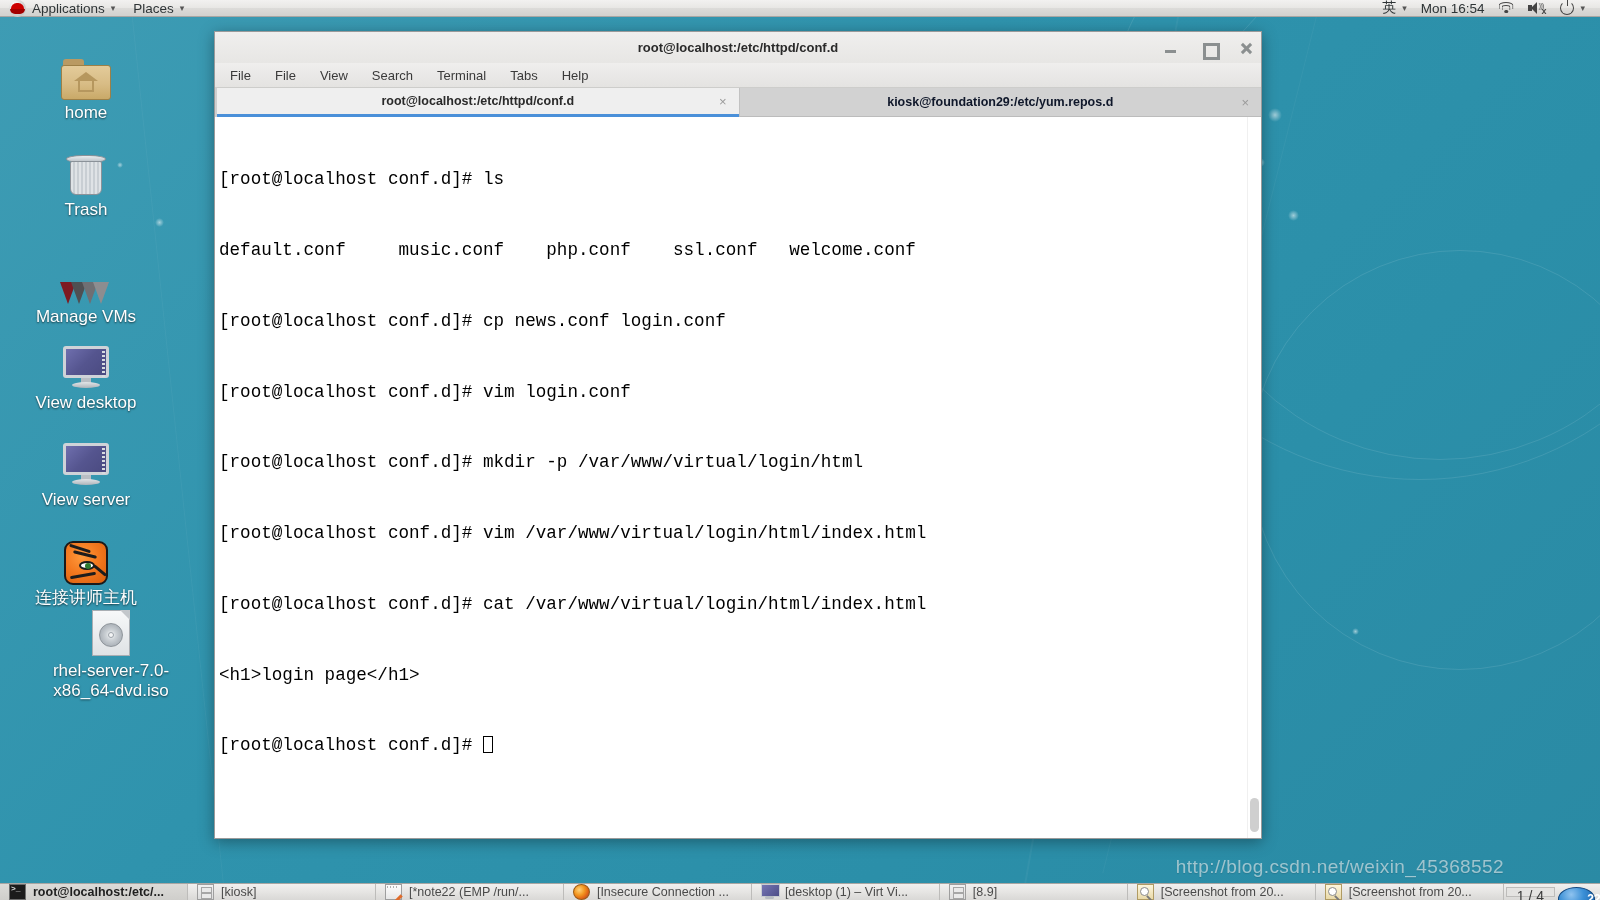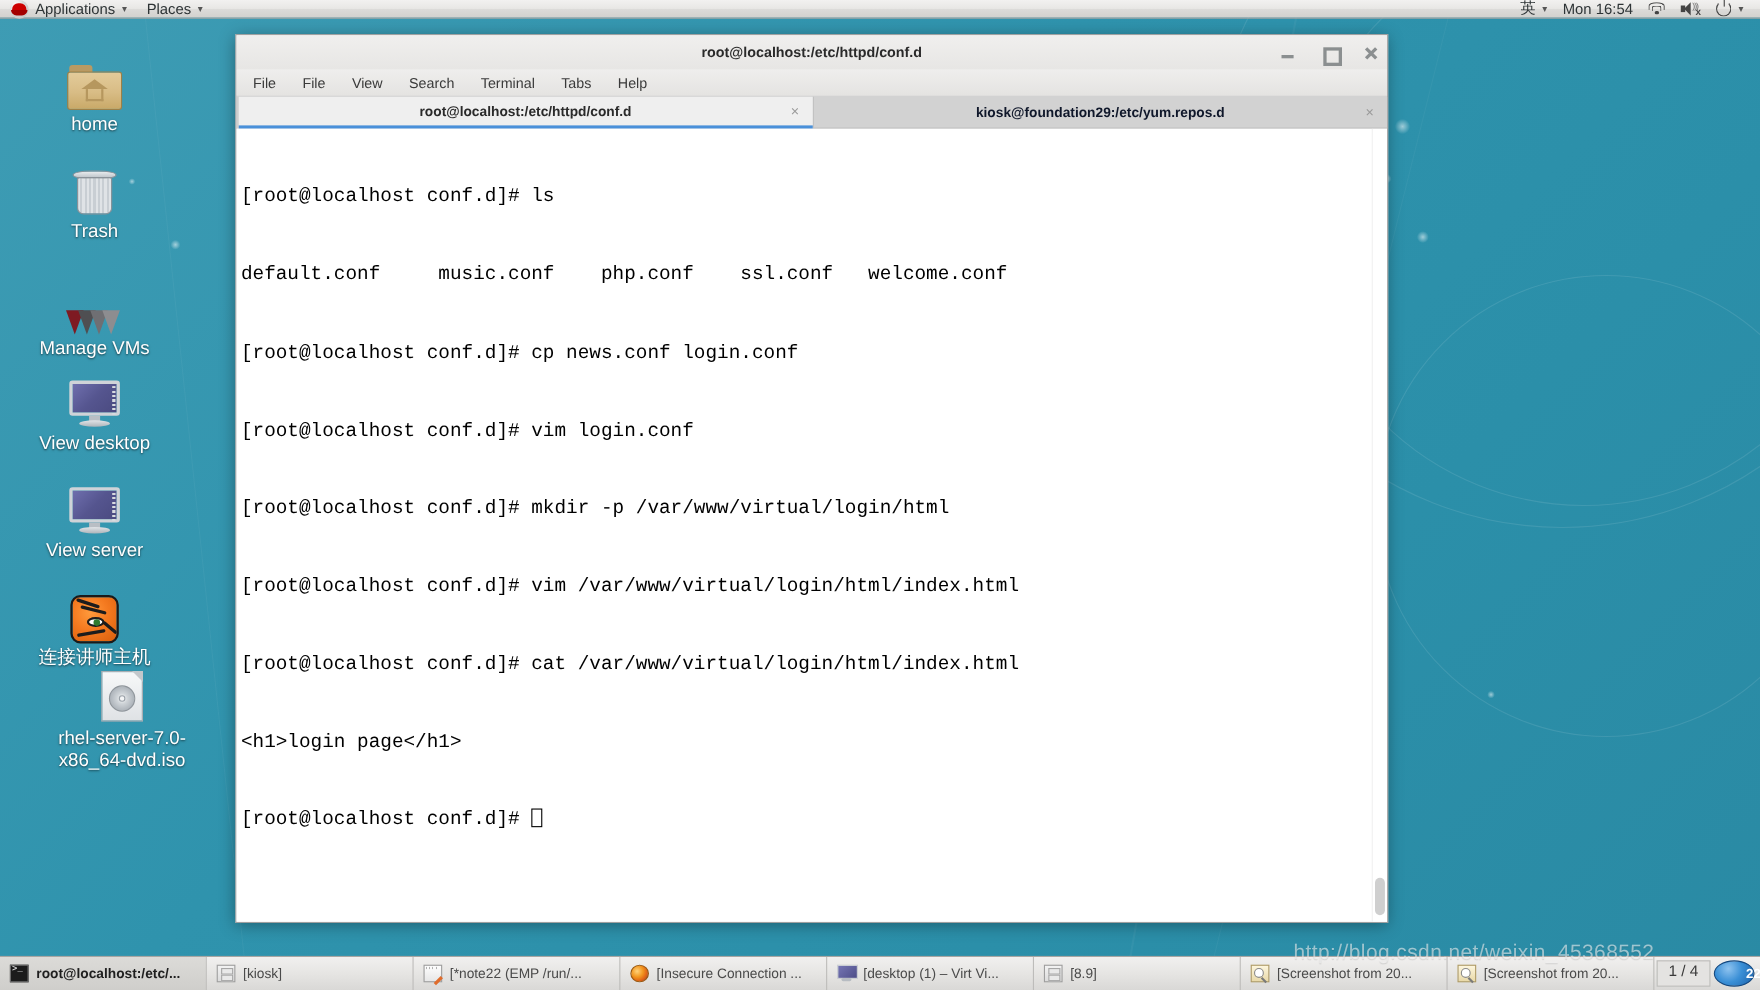--- a/index.html
+++ b/index.html
@@ -298,21 +298,21 @@
     flex:0 0 14px; background:#ffffff; position:relative;
     border-left:1px solid #f0f0f0;
   }
   #term-scrollbar .thumb {
     position:absolute; left:2px; right:2px; bottom:6px; height:34px;
     background:#cfcfcf; border-radius:5px;
   }
 
   
   #taskbar {
-    position:absolute; left:0; bottom:0; width:1600px; height:31px;
+    position:absolute; left:0; bottom:0; width:1600px; height:17px;
     background: linear-gradient(to bottom,#f1f0ef 0%,#e6e5e3 50%,#d9d8d6 100%);
     border-top:1px solid #a8a6a3;
     display:flex; align-items:stretch;
     z-index:60;
   }
   .task-btn {
     display:flex; align-items:center; gap:7px;
     padding:0 9px; min-width:0; flex:1 1 0;
     border-right:1px solid #bdbcba;
     font-size:12.5px; color:#4a4a4a; cursor:pointer;

